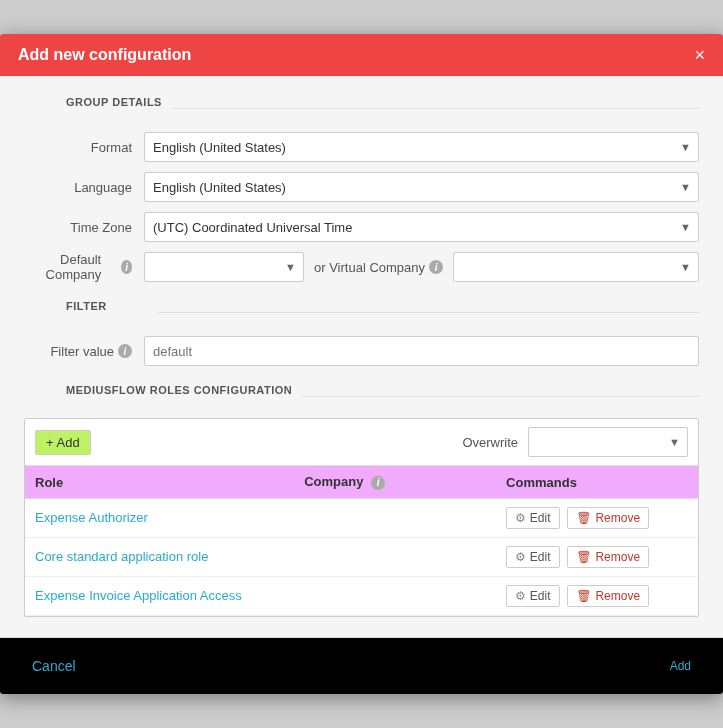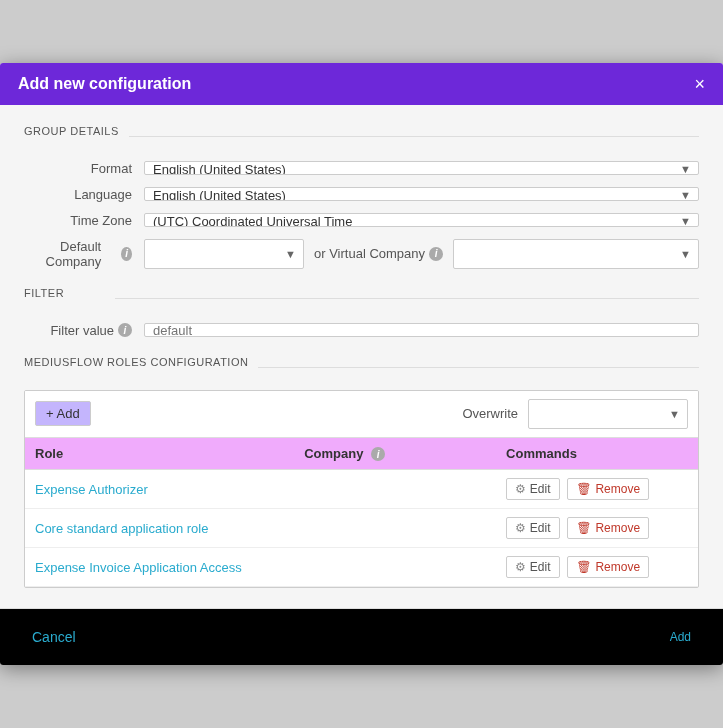--- a/index.html
+++ b/index.html
@@ -13,21 +13,21 @@
       min-height: 100vh;
     }
     .modal {
       width: 723px;
       background: #fff;
       border-radius: 3px;
       overflow: hidden;
       box-shadow: 0 4px 20px rgba(0,0,0,0.4);
     }
     .modal-header {
-      background: #6d28d9;
+      background: #ef4444;
       color: #fff;
       padding: 12px 18px;
       display: flex;
       align-items: center;
       justify-content: space-between;
     }
     .modal-header-title {
       font-size: 16px;
       font-weight: bold;
     }
@@ -38,24 +38,25 @@
       font-size: 18px;
       cursor: pointer;
       line-height: 1;
     }
     .modal-body {
       padding: 20px 24px;
       background: #f5f5f5;
     }
     .section-title {
       font-size: 11px;
-      font-weight: normal;
+      font-weight: bold;
       color: #555;
       letter-spacing: 0.5px;
       margin-bottom: 12px;
+      margin-left: 42px;
     }
     .section-divider {
       border: none;
       border-top: 1px solid #ddd;
       margin-bottom: 14px;
     }
     .form-group {
       display: flex;
       align-items: center;
       margin-bottom: 10px;
@@ -66,21 +67,21 @@
       padding-right: 12px;
       color: #555;
       font-size: 13px;
     }
     .select-wrapper {
       flex: 1;
       position: relative;
     }
     .select-wrapper select {
       width: 100%;
-      height: 14px;
+      height: 30px;
       border: 1px solid #ccc;
       border-radius: 2px;
       padding: 0 28px 0 8px;
       font-size: 13px;
       background: #fff;
       color: #333;
       appearance: none;
       cursor: pointer;
     }
     .select-arrow {
@@ -178,21 +179,21 @@
       padding-right: 12px;
       color: #555;
       font-size: 13px;
       display: flex;
       align-items: center;
       justify-content: flex-end;
       gap: 4px;
     }
     .filter-input {
       flex: 1;
-      height: 14px;
+      height: 30px;
       border: 1px solid #ccc;
       border-radius: 2px;
       padding: 0 8px;
       font-size: 13px;
       background: #fff;
       color: #999;
     }
     .roles-section {
       margin-top: 4px;
     }
@@ -207,21 +208,21 @@
       align-items: center;
       padding: 8px 10px;
       background: #fff;
       border-bottom: 1px solid #ddd;
       gap: 10px;
     }
     .add-btn {
       display: flex;
       align-items: center;
       gap: 4px;
-      background: #c4b5fd;
+      background: #bef264;
       border: 1px solid #ccc;
       border-radius: 2px;
       padding: 4px 10px;
       font-size: 13px;
       cursor: pointer;
       color: #333;
     }
     .overwrite-select-wrapper {
       width: 160px;
       position: relative;

